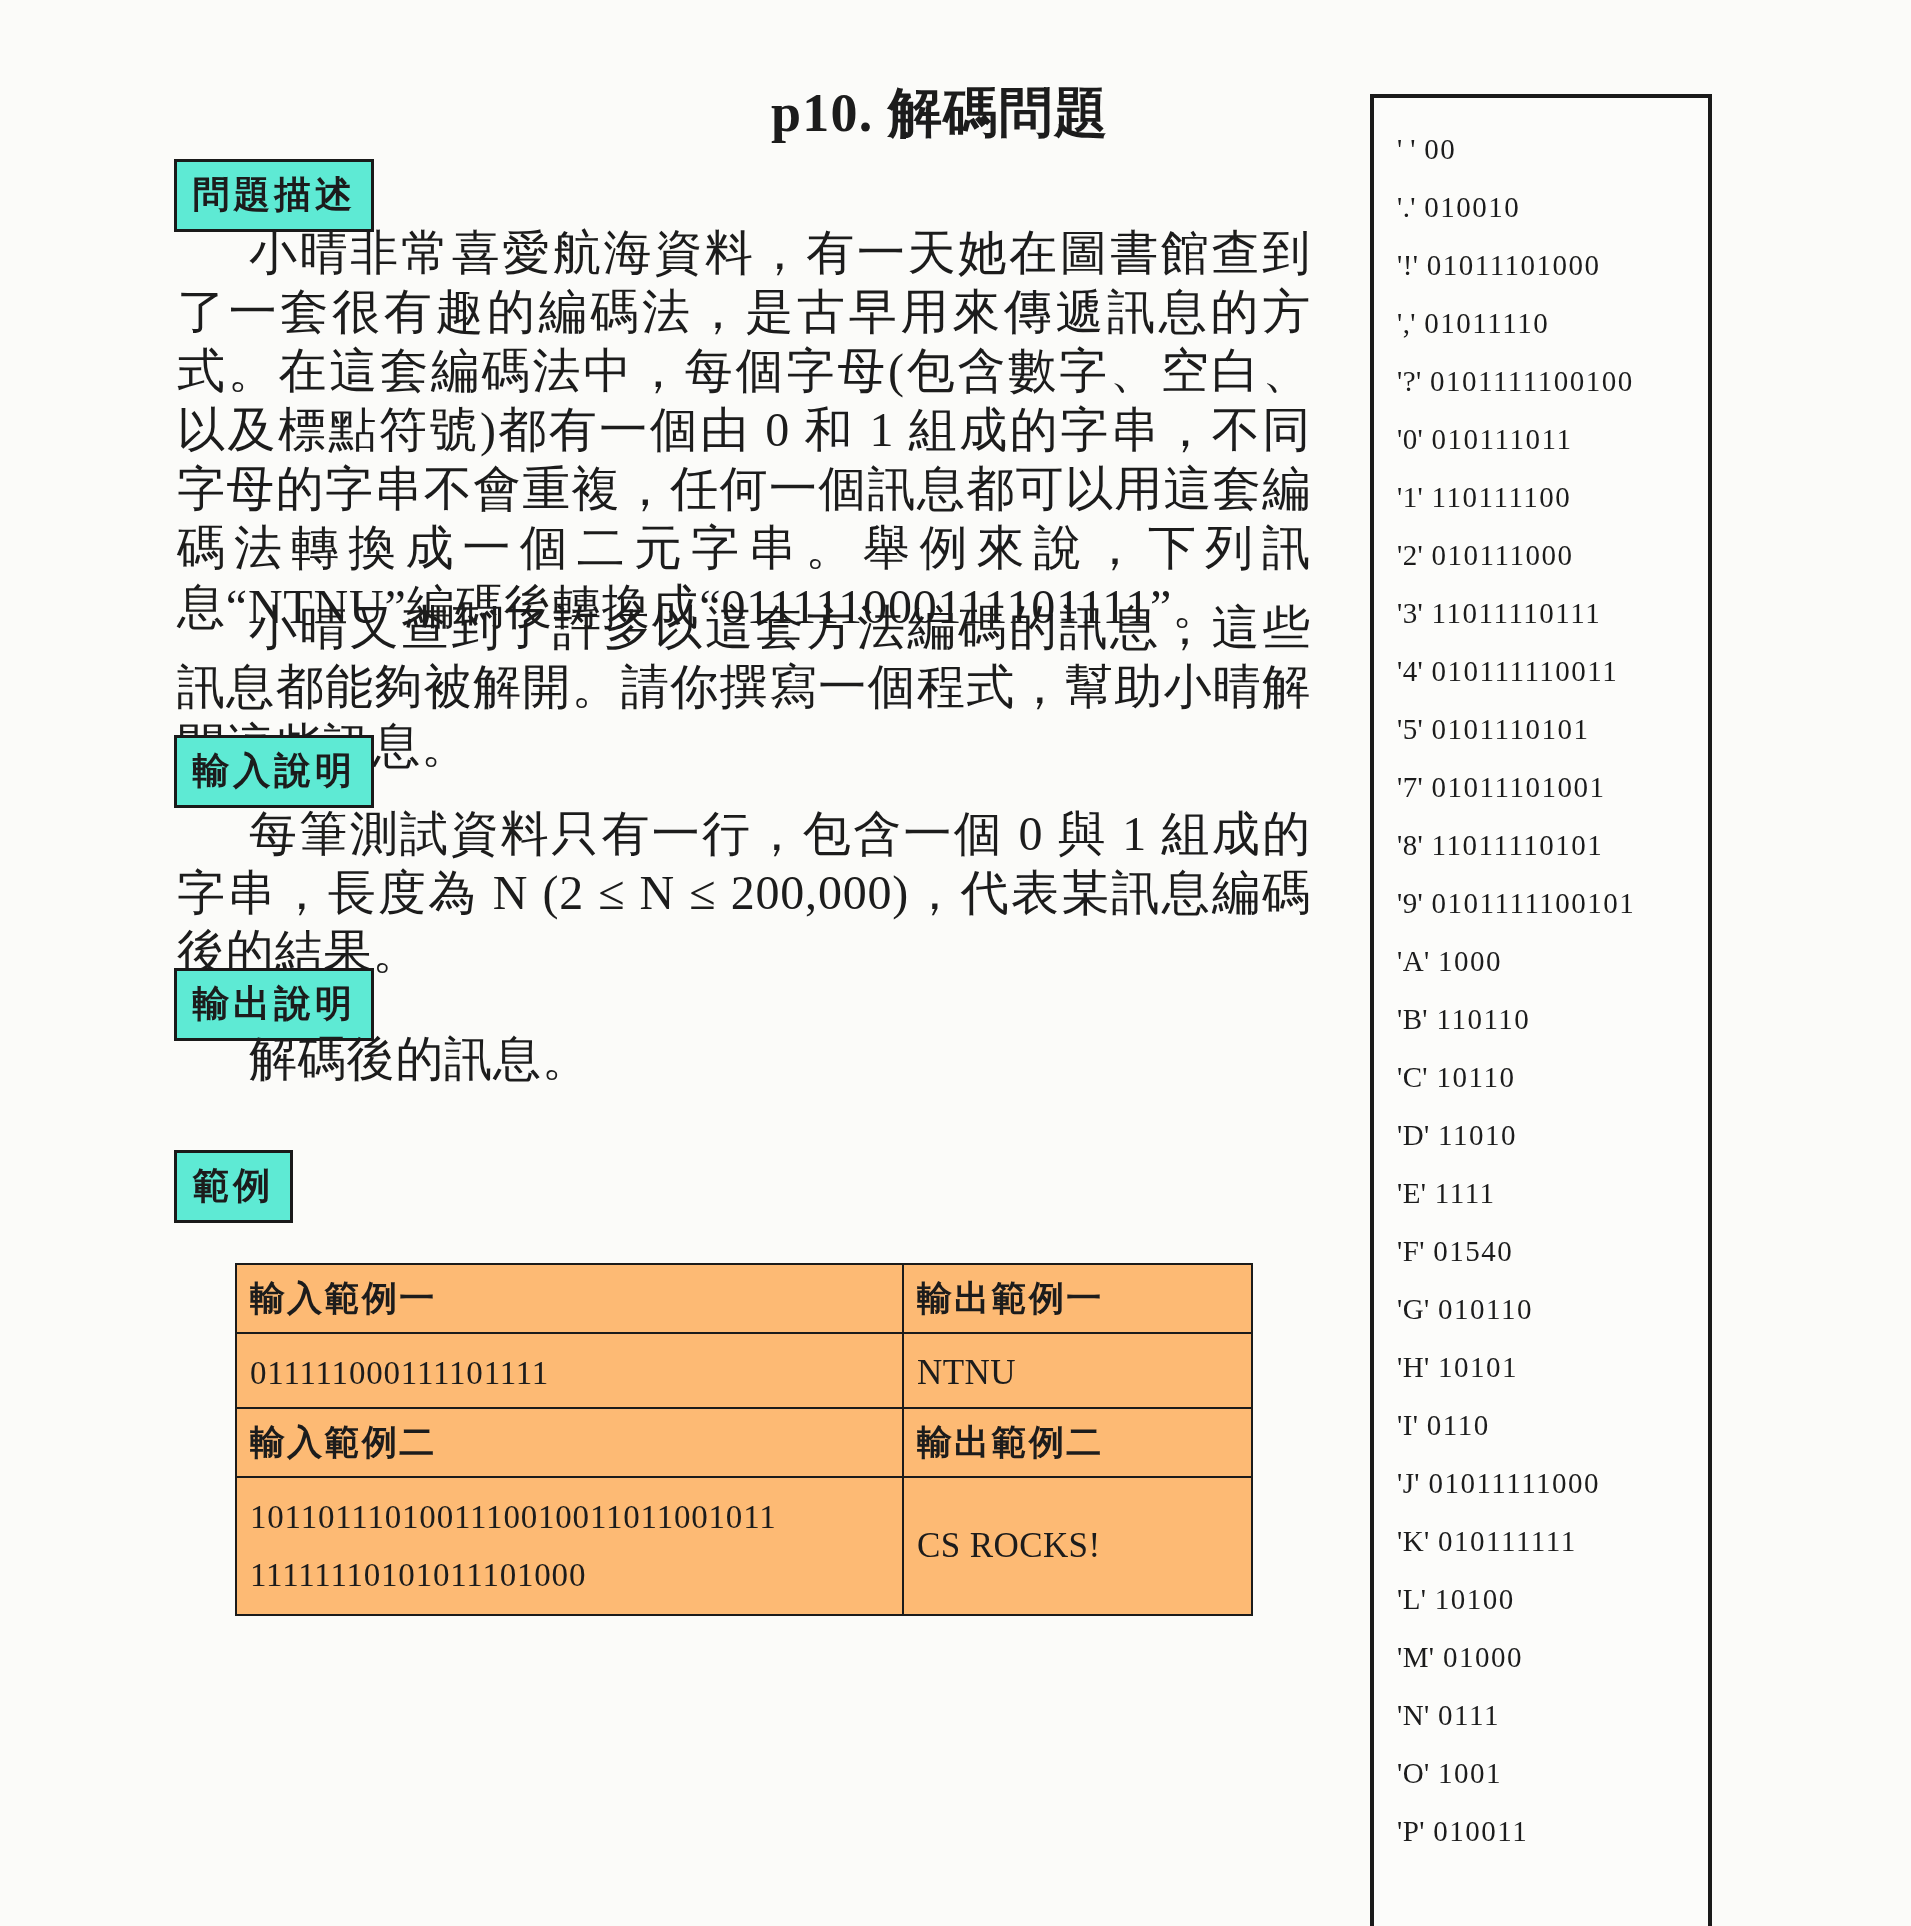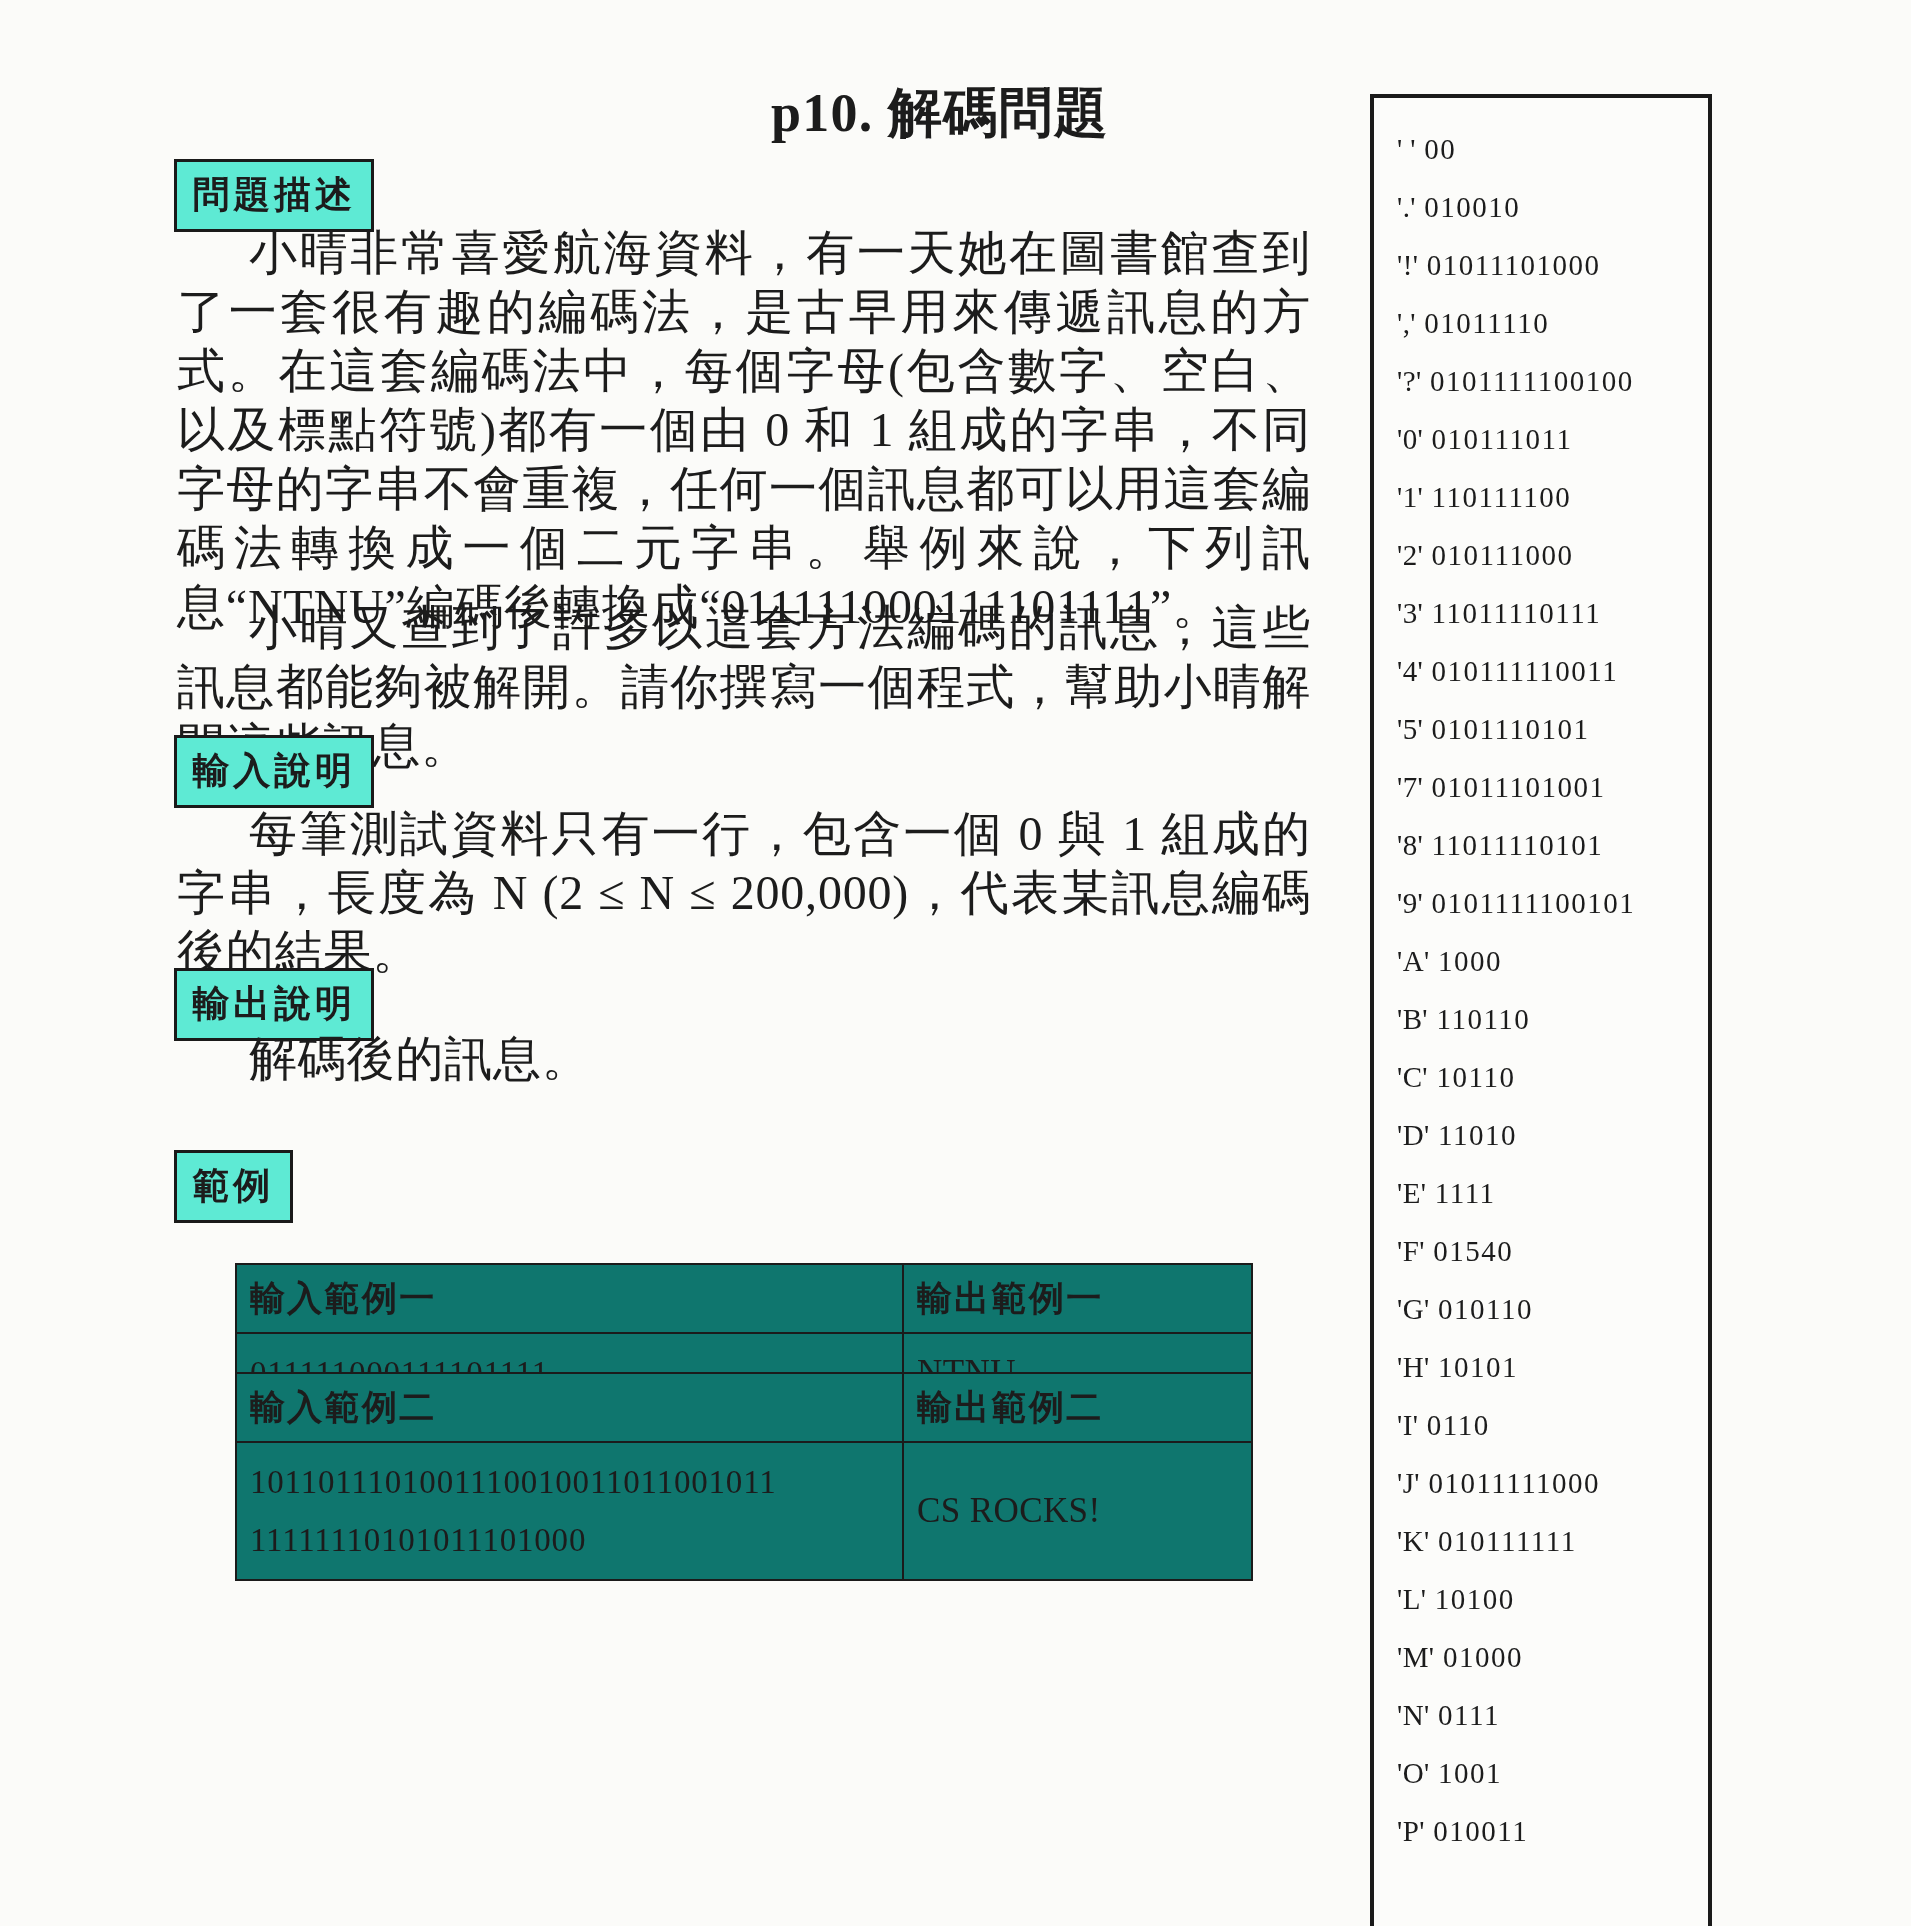--- a/index.html
+++ b/index.html
@@ -32,25 +32,25 @@
     font-size:48px;line-height:59px;
     text-align:justify;text-indent:72px;
     letter-spacing:0.8px;
   }
   #para-1{top:223px;}
   #para-2{top:598px;}
   #input-text{top:804px;}
   #output-text{top:1029px;}
   table.sample{
     position:absolute;left:235px;width:960px;
-    border-collapse:collapse;background:#0f766e;
+    border-collapse:collapse;background:#fdba74;
     table-layout:fixed;
   }
   #table-1{top:1263px;}
-  #table-2{top:1372px;padding-left:38px;}
+  #table-2{top:1407px;padding-left:38px;}
   table.sample th,table.sample td{
     border:2.7px solid #1b1b1b;
     text-align:left;vertical-align:middle;
     padding:10px 13px;
   }
   table.sample th{
     font-size:35px;font-weight:600;letter-spacing:2.3px;height:42px;
   }
   table.sample td{font-size:35px;}
   .col-in{width:639px;}

